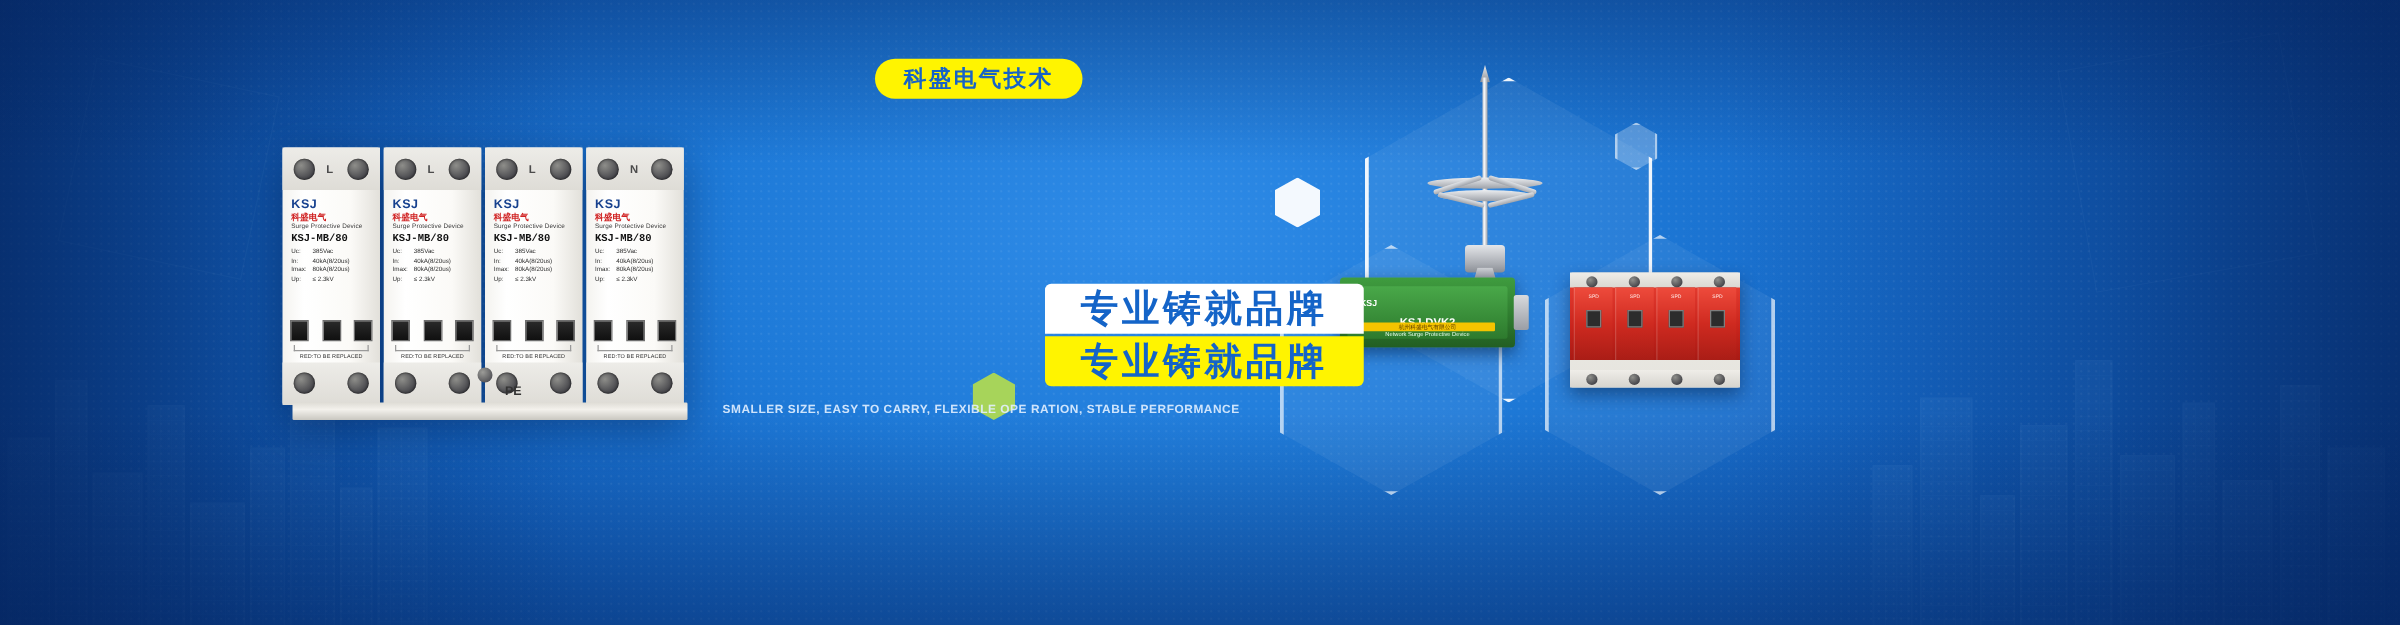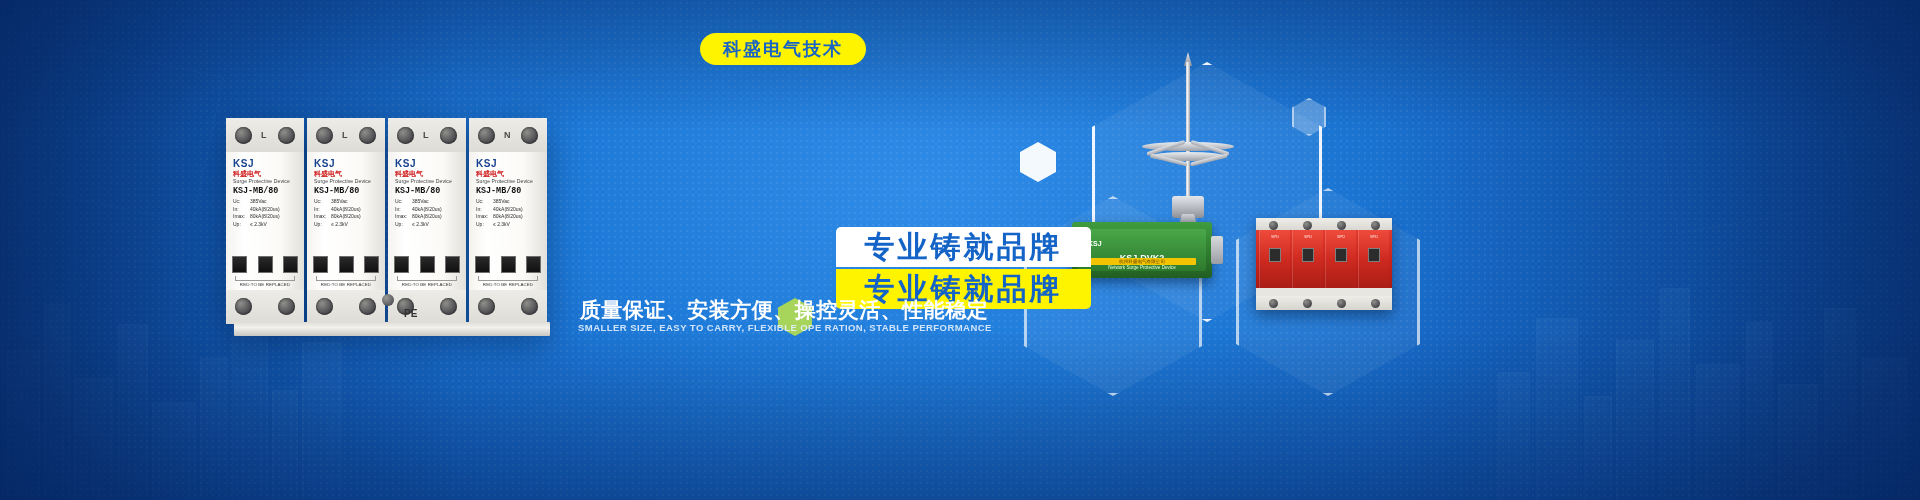--- a/index.html
+++ b/index.html
@@ -55,21 +55,21 @@
   }
   .wireframe {
     position:absolute;
     border:1px solid rgba(160,215,255,.28);
   }
 
   
   #textblock { position:absolute; left:0; top:0; width:100%; height:100%; }
 
   #brand-badge {
-    position:absolute; left:700px; top:33px;
+    position:absolute; left:700px; top:47px;
     width:166px; height:32px; border-radius:16px;
     background:#fff400;
     display:flex; align-items:center; justify-content:center;
     letter-spacing:2px; font-size:18px; font-weight:bold; color:#1763c6;
     font-family:"DejaVu Sans",sans-serif;
   }
 
   #main-title {
     position:absolute; left:582px; top:72px; width:404px;
     text-align:center;
@@ -496,17 +496,16 @@
   <div id="textblock">
     <div id="brand-badge">科盛电气技术</div>
 
     <div id="hexagon-accent"></div>
 
     <div id="slogan-wrap">
       <div class="slogan-row" id="slogan-1">专业铸就品牌</div>
       <div class="slogan-row" id="slogan-2">专业铸就品牌</div>
     </div>
 
-    <div id="feature-cn">质量保证、安装方便、操控灵活、性能稳定</div>
     <div id="feature-en">SMALLER SIZE, EASY TO CARRY, FLEXIBLE OPE RATION, STABLE PERFORMANCE</div>
   </div>
 
 </div>
 
 </body></html>

